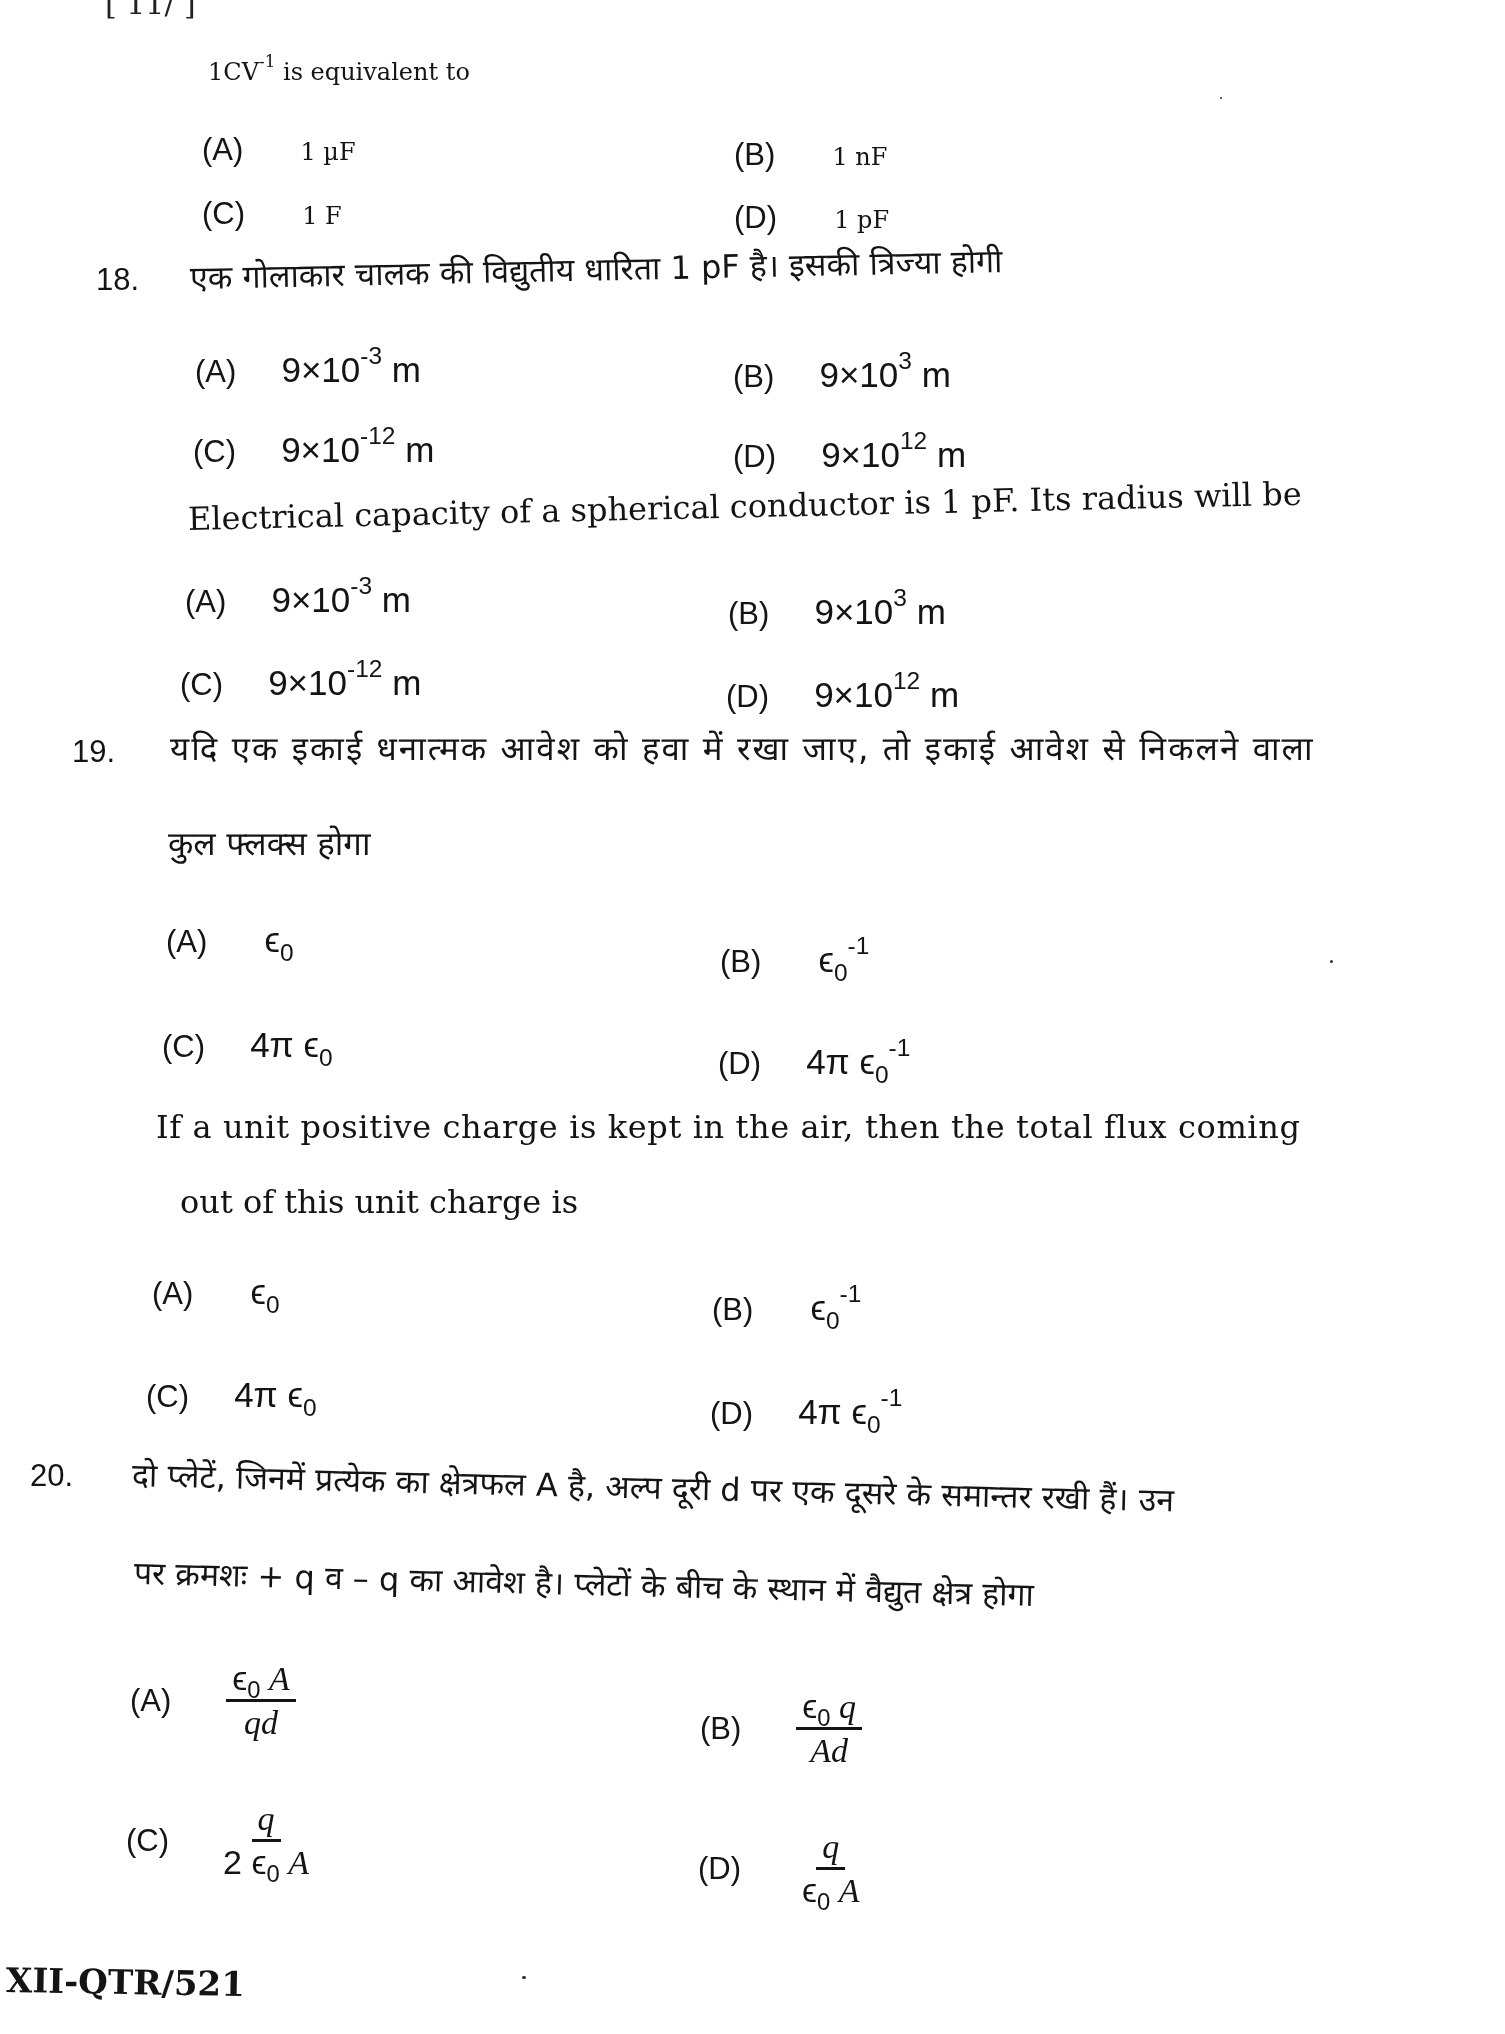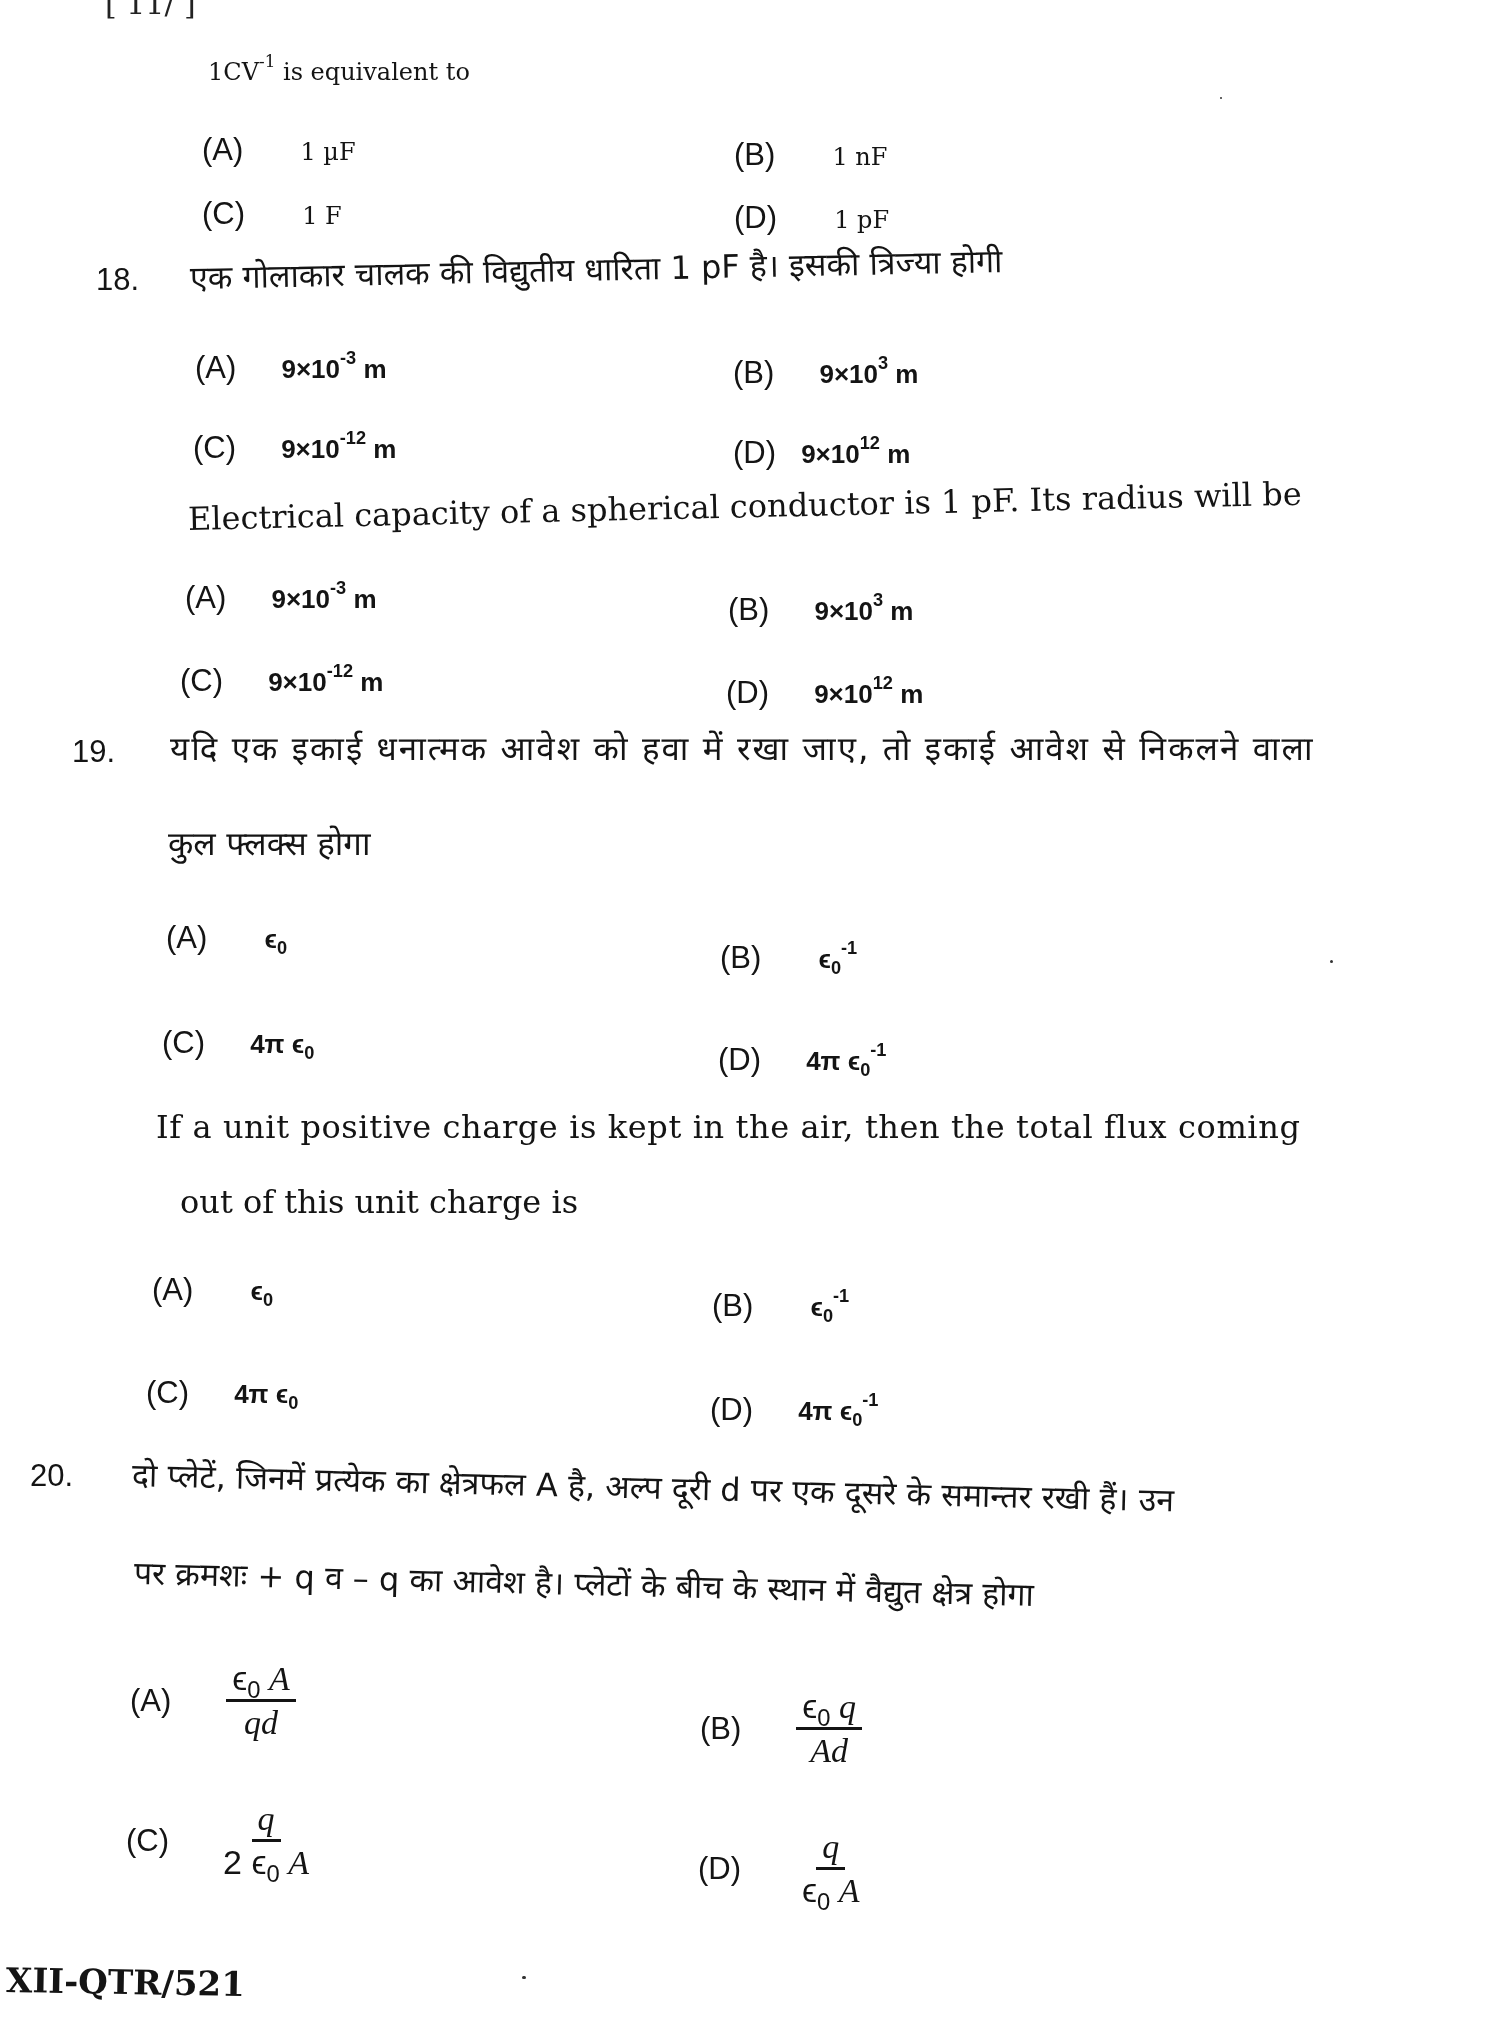--- a/index.html
+++ b/index.html
@@ -4,21 +4,21 @@
 <style>
   html, body { margin: 0; padding: 0; background: #ffffff; }
   body {
     width: 1505px; height: 2034px; position: relative; overflow: hidden;
     font-family: "DejaVu Serif", "Liberation Serif", serif; color: #141414;
   }
   .abs { position: absolute; white-space: nowrap; }
   .page-num { left: 105px; top: -14px; font-size: 30px; color: #222; }
   .en { font-family: "DejaVu Serif", serif; font-size: 24px; }
   .hi { font-family: "DejaVu Sans", "Liberation Sans", sans-serif; font-size: 32px; }
-  .math { font-family: "Liberation Sans", "DejaVu Sans", sans-serif; font-size: 26px; font-weight: bold; }
+  .math { font-family: "Liberation Sans", "DejaVu Sans", sans-serif; font-size: 35px; }
   .label { font-family: "Liberation Sans", "DejaVu Sans", sans-serif; font-size: 31px; }
   .qnum { font-family: "Liberation Sans", "DejaVu Sans", sans-serif; font-size: 31px; }
   sup { font-size: 0.7em; vertical-align: 0.75em; line-height: 0; }
   sub { font-size: 0.7em; vertical-align: -0.35em; line-height: 0; }
   .frac { display: inline-flex; flex-direction: column; align-items: center; font-family: "Liberation Serif", serif; font-style: italic; font-size: 34px; line-height: 1.1; }
   .frac .num { padding: 0 6px 2px; border-bottom: 3px solid #141414; }
   .frac .den { padding: 2px 6px 0; }
   .frac .up { font-style: normal; font-family: "Liberation Sans", sans-serif; }
   .footer { left: 6px; top: 1962px; font-family: "DejaVu Serif", serif; font-weight: bold; font-size: 34px; transform: rotate(1deg); }
   .speck { position: absolute; width: 4px; height: 3px; background: #333; border-radius: 2px; }
@@ -60,21 +60,21 @@
   <div class="abs" style="left:733px; top:355px;">
     <span class="label">(B)</span>
     <span class="math" style="margin-left:40px;"><span>9×10</span><sup>3</sup><span> m</span></span>
   </div>
   <div class="abs" style="left:193px; top:430px;">
     <span class="label">(C)</span>
     <span class="math" style="margin-left:40px;"><span>9×10</span><sup>-12</sup><span> m</span></span>
   </div>
   <div class="abs" style="left:733px; top:435px;">
     <span class="label">(D)</span>
-    <span class="math" style="margin-left:20px;"><span>9×10</span><sup>12</sup><span> m</span></span>
+    <span class="math" style="margin-left:40px;"><span>9×10</span><sup>12</sup><span> m</span></span>
   </div>
 
   <div class="abs en" style="left:188px; top:500px; font-size:32px; transform: rotate(-1.3deg); transform-origin: left center;">Electrical capacity of a spherical conductor is 1 pF. Its radius will be</div>
 
   <div class="abs" style="left:185px; top:580px;">
     <span class="label">(A)</span>
     <span class="math" style="margin-left:40px;"><span>9×10</span><sup>-3</sup><span> m</span></span>
   </div>
   <div class="abs" style="left:728px; top:592px;">
     <span class="label">(B)</span>

